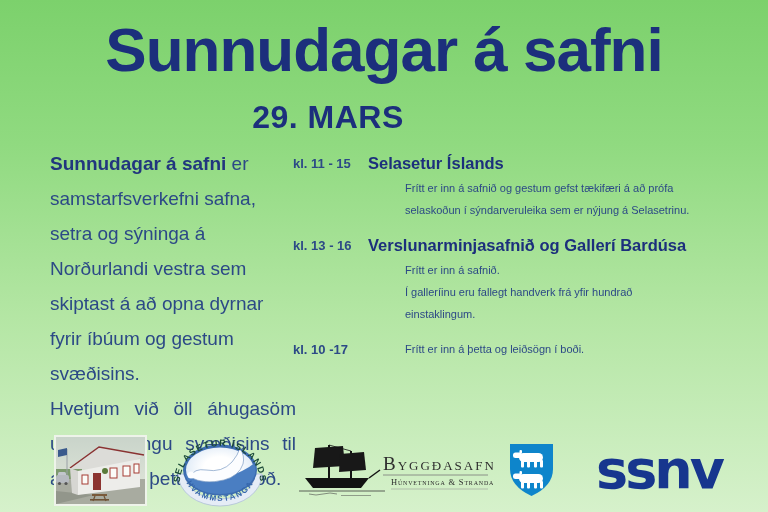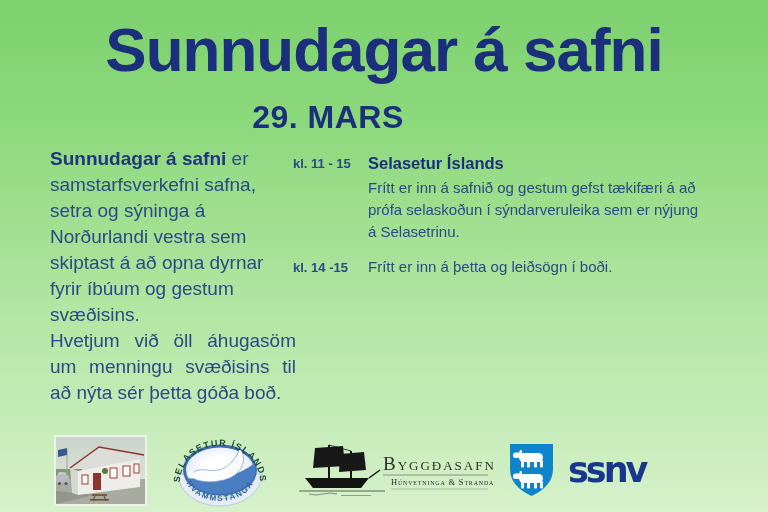--- a/index.html
+++ b/index.html
@@ -10,38 +10,38 @@
   }
   .title{
     position:absolute;top:16px;left:0;width:768px;text-align:center;
     font-size:62px;font-weight:700;letter-spacing:-1px;color:#1c2f7c;line-height:1.1;
   }
   .date{
     position:absolute;top:99px;left:0;width:656px;text-align:center;
     font-size:32px;font-weight:700;letter-spacing:.5px;color:#1c2f7c;
   }
   .intro{position:absolute;left:50px;top:146px;width:246px;color:#2c4986;}
-  .intro p{margin:0;font-size:19px;line-height:26px;}
+  .intro p{margin:0;font-size:19px;line-height:35px;}
   .intro .lead-bold{font-weight:700;color:#21367e;}
   .intro .closing{text-align:justify;}
   .events{position:absolute;left:293px;top:152px;right:68px;color:#2c4986;}
   .event{display:flex;margin-bottom:13px;}
   .event-time{flex:0 0 75px;font-size:13px;font-weight:700;padding-top:4px;white-space:nowrap;}
   .event-body{flex:1;}
   .event-title{font-size:16.5px;font-weight:700;color:#1c2f7c;line-height:22px;margin-bottom:3px;}
-  .event-desc{font-size:15px;line-height:22px;white-space:pre-line;}
+  .event-desc{font-size:11px;line-height:22px;white-space:pre-line;margin-left:37px;}
   .logos{position:absolute;left:0;top:420px;width:768px;height:92px;}
   .logo{position:absolute;}
   .logo-photo{left:54px;top:15px;width:93px;height:71px;}
   .logo-selasetur{left:166px;top:8px;width:108px;height:84px;}
   .logo-ship{left:295px;top:18px;width:198px;height:60px;}
   .logo-shield{left:507px;top:22px;width:49px;height:56px;}
   .logo-ssnv{
-    left:568px;top:22px;width:135px;height:56px;
-    font-family:"DejaVu Sans",sans-serif;font-weight:800;font-size:35px;line-height:56px;
+    left:596px;top:22px;width:135px;height:56px;
+    font-family:"DejaVu Sans",sans-serif;font-weight:800;font-size:54px;line-height:56px;
     letter-spacing:-3px;color:#17368e;
   }
   svg{display:block;}
 </style>
 </head>
 <body>
 
 <div class="poster">
 
   <div class="title">Sunnudagar á safni</div>
@@ -54,21 +54,29 @@
 
   <div class="events">
     <div class="event">
       <div class="event-time">kl. 11 - 15</div>
       <div class="event-body">
         <div class="event-title">Selasetur Íslands</div>
         <div class="event-desc">Frítt er inn á safnið og gestum gefst tækifæri á að prófa selaskoðun í sýndarveruleika sem er nýjung á Selasetrinu.</div>
       </div>
     </div>
     <div class="event">
-      <div class="event-time">kl. 14 -15</div>
+      <div class="event-time">kl. 13 - 16</div>
+      <div class="event-body">
+        <div class="event-title">Verslunarminjasafnið og Gallerí Bardúsa</div>
+        <div class="event-desc">Frítt er inn á safnið.
+Í galleríinu eru fallegt handverk frá yfir hundrað einstaklingum.</div>
+      </div>
+    </div>
+    <div class="event">
+      <div class="event-time">kl. 10 -17</div>
       <div class="event-body">
         <div class="event-desc">Frítt er inn á þetta og leiðsögn í boði.</div>
       </div>
     </div>
   </div>
 
   <div class="logos">
 
     <svg class="logo logo-photo" viewBox="0 0 93 71" xmlns="http://www.w3.org/2000/svg">
       <defs>

